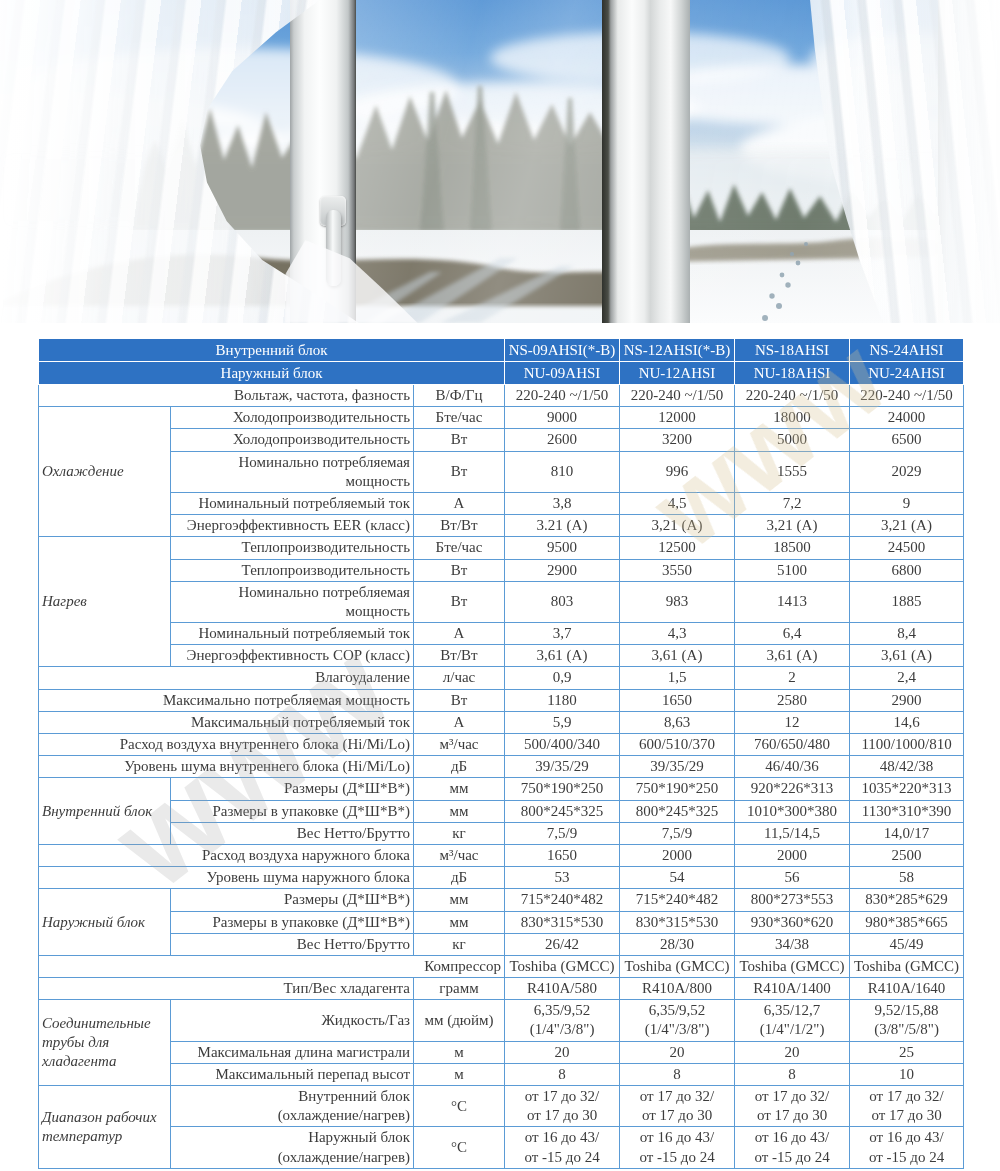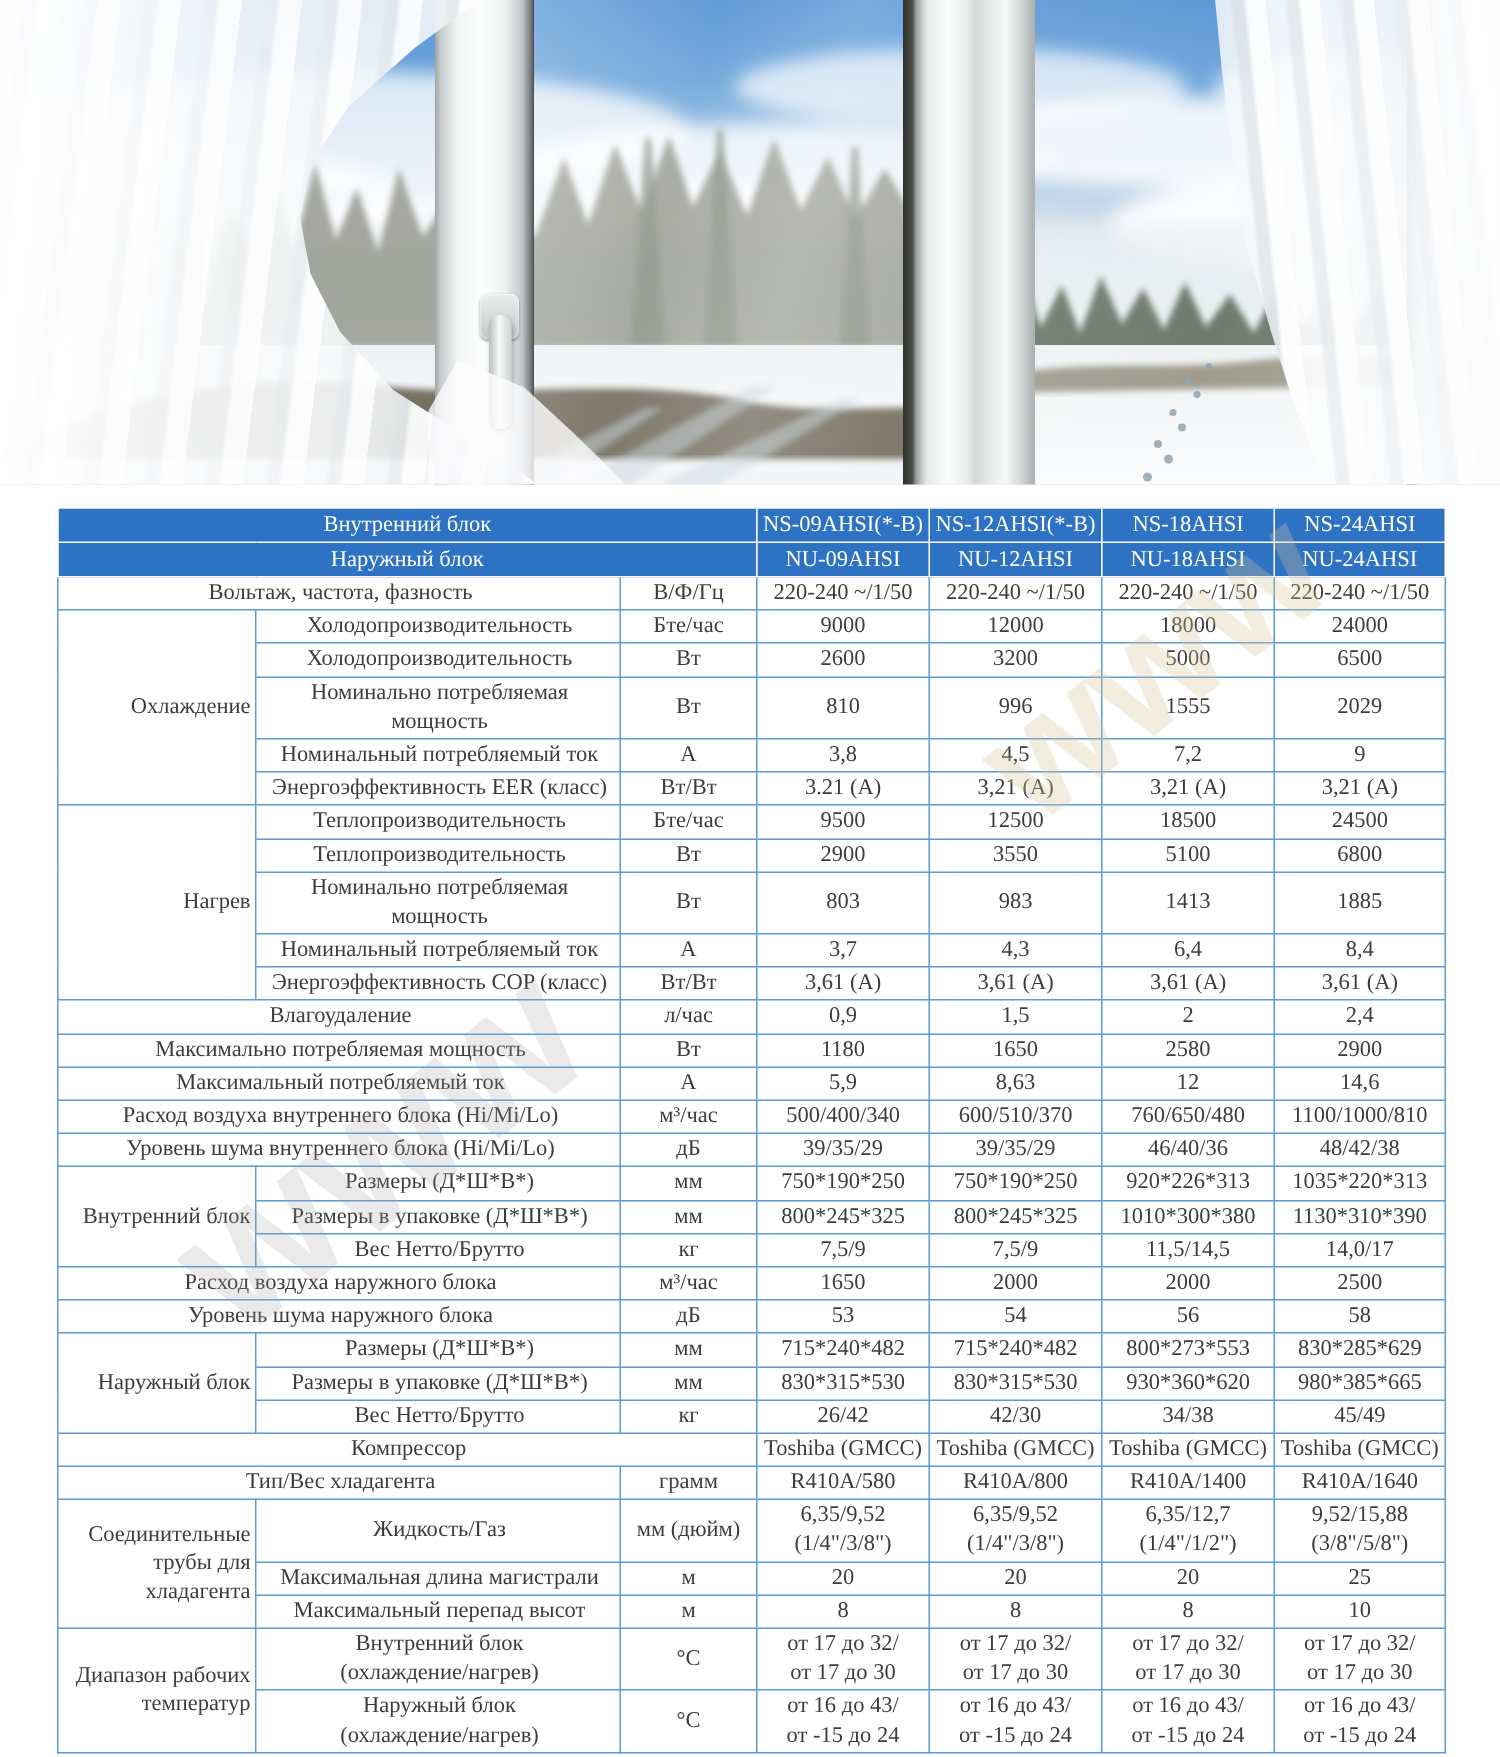--- a/index.html
+++ b/index.html
@@ -43,22 +43,22 @@
     font-weight:bold;transform:rotate(-38deg);user-select:none;}
   .wm1{left:640px;top:380px;font-size:110px;color:rgba(214,196,150,.30);}
   .wm2{left:100px;top:690px;font-size:130px;color:rgba(160,160,160,.22);}
   
   table.spec{margin:15px 0 0 38px;width:925px;border-collapse:collapse;table-layout:fixed;
     font-size:15px;color:#3c3c3c;}
   table.spec th{background:#2e72c3;color:#ffffff;font-weight:normal;border:1px solid #ffffff;
     padding:1px 2px;height:20px;font-size:15px;}
   table.spec td{border:1px solid #5b9bd5;text-align:center;padding:1px 3px;line-height:1.28;
     white-space:pre-line;overflow:hidden;}
-  table.spec td.label{text-align:center;padding-left:5px;margin-top:48px;}
-  table.spec td.group{text-align:right;}
+  table.spec td.label{text-align:right;padding-left:5px;margin-top:48px;}
+  table.spec td.group{text-align:left;font-style:italic;}
 </style>
 </head>
 <body>
 
 <div class="photo">
   <svg width="1000" height="323" viewBox="0 0 1000 323">
     <defs>
       <linearGradient id="sky" x1="0" y1="0" x2="0" y2="1">
         <stop offset="0%" stop-color="#5795d5"></stop>
           <stop offset="22%" stop-color="#6ea6dc"></stop>
@@ -344,21 +344,21 @@
         <td class="unit">мм</td>
         <td class="val">830*315*530</td>
         <td class="val">830*315*530</td>
         <td class="val">930*360*620</td>
         <td class="val">980*385*665</td>
       </tr>
       <tr>
         <td class="label">Вес Нетто/Брутто</td>
         <td class="unit">кг</td>
         <td class="val">26/42</td>
-        <td class="val">42/30</td>
+        <td class="val">28/30</td>
         <td class="val">34/38</td>
         <td class="val">45/49</td>
       </tr>
       <tr>
         <td class="label" colspan="3">Компрессор</td>
         <td class="val">Toshiba (GMCC)</td>
         <td class="val">Toshiba (GMCC)</td>
         <td class="val">Toshiba (GMCC)</td>
         <td class="val">Toshiba (GMCC)</td>
       </tr>

